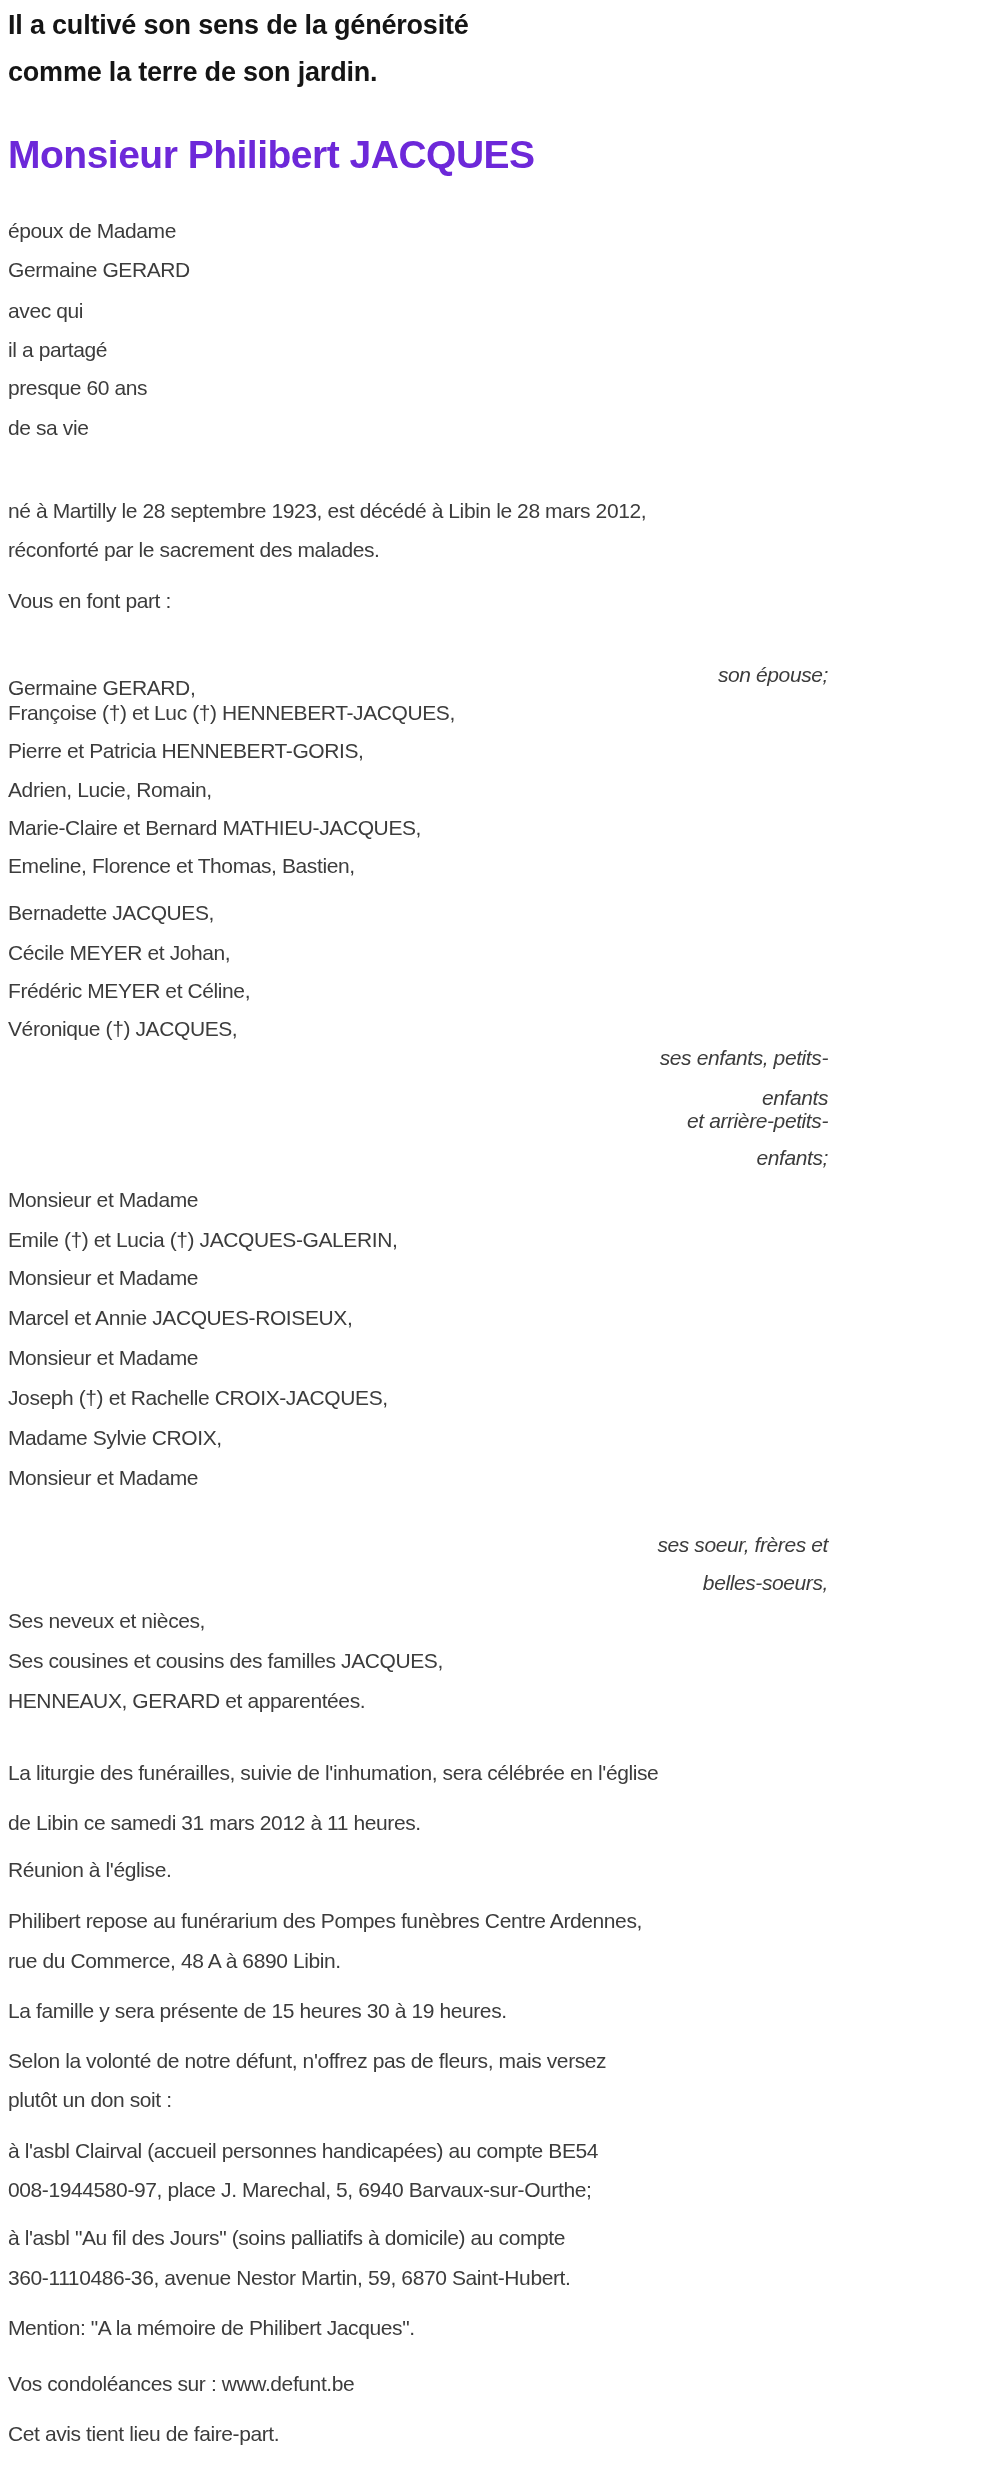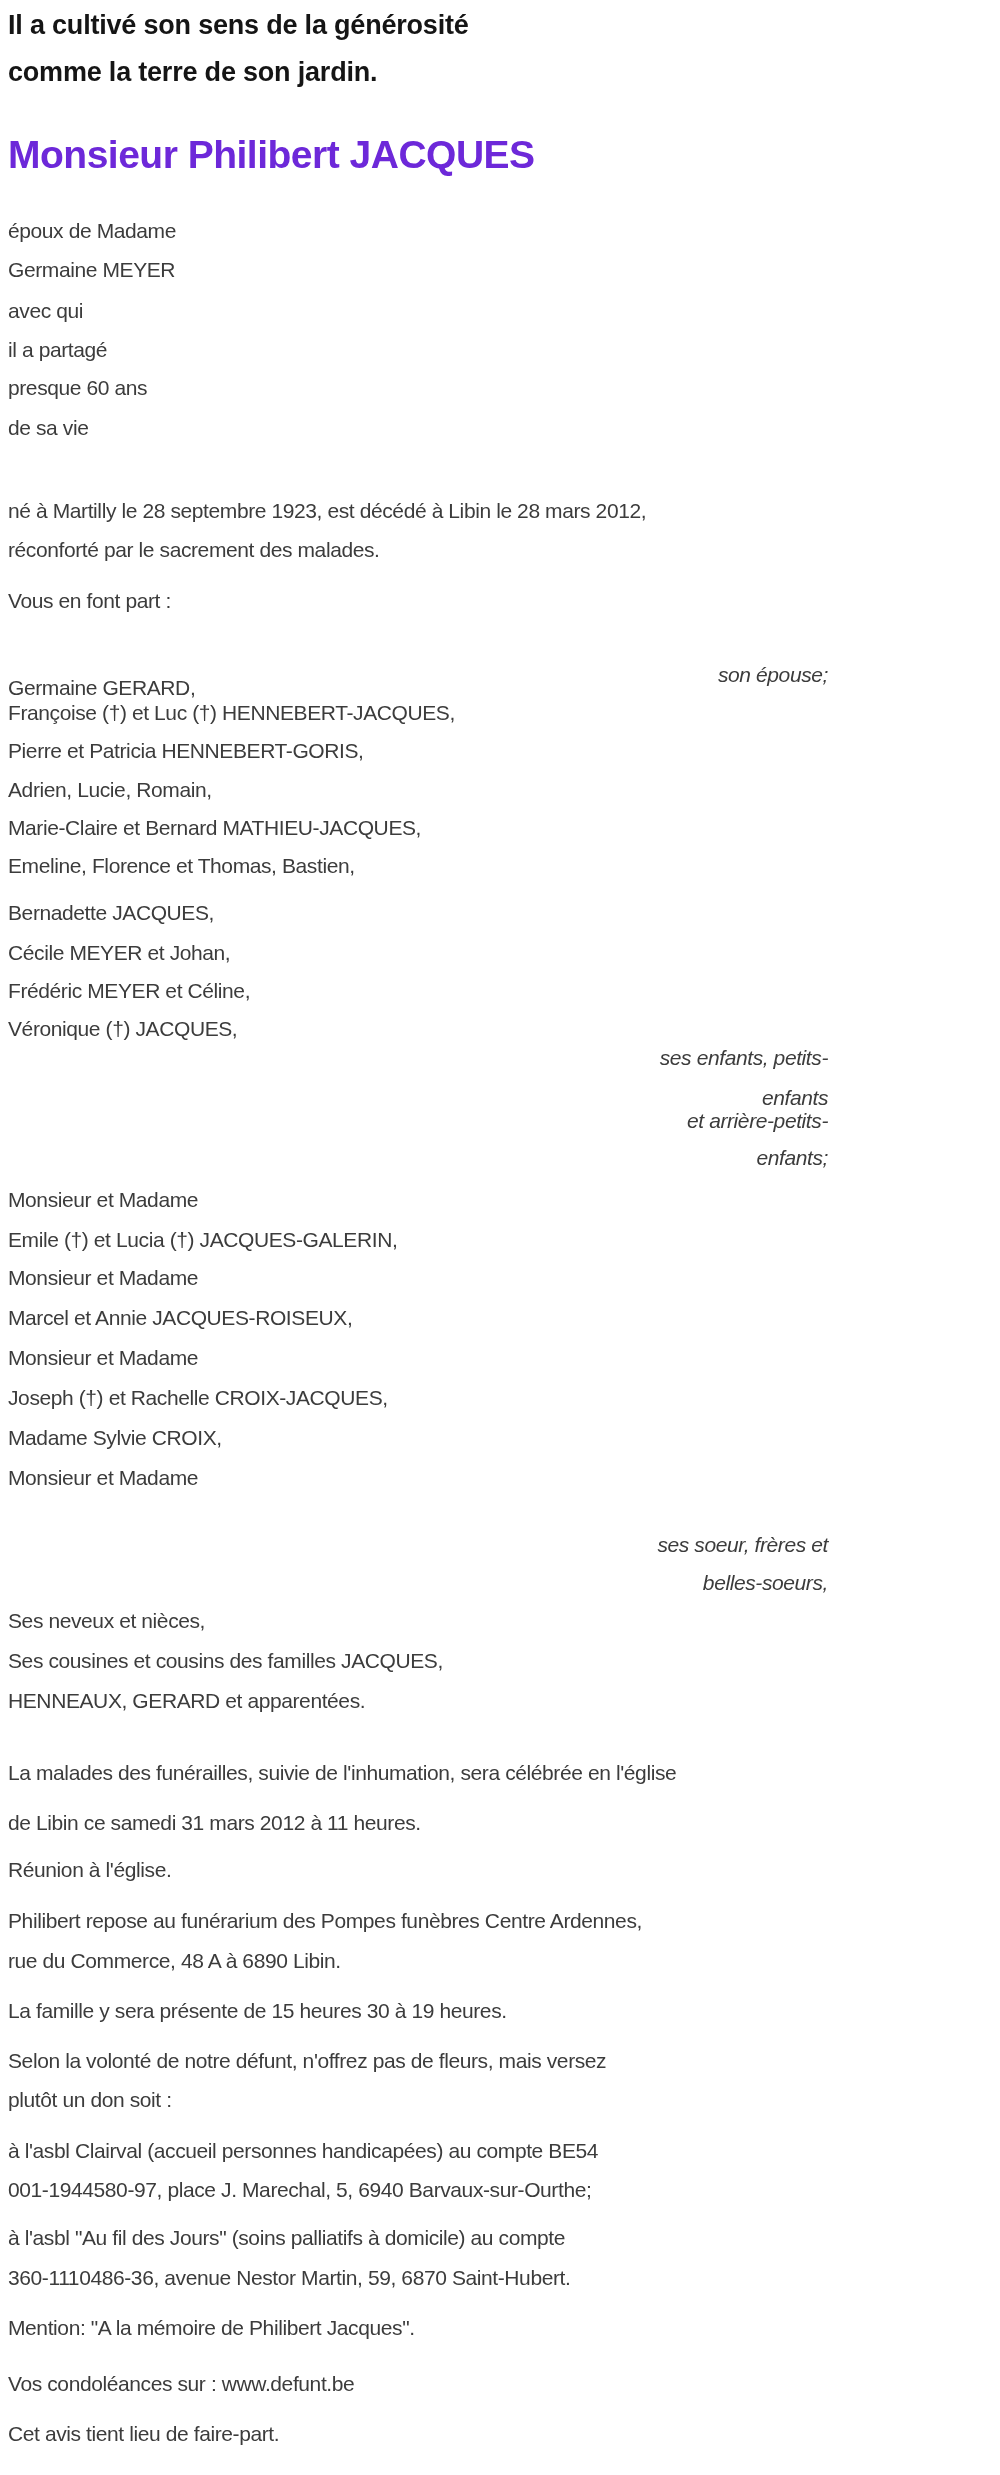--- a/index.html
+++ b/index.html
@@ -47,21 +47,21 @@
 <body>
 
 <div class="page">
 
   <div class="ln b" style="top:11px">Il a cultivé son sens de la générosité</div>
   <div class="ln b" style="top:58px">comme la terre de son jardin.</div>
 
   <div class="ln title" style="top:134px">Monsieur Philibert JACQUES</div>
 
   <div class="ln" style="top:219px">époux de Madame</div>
-  <div class="ln" style="top:258px">Germaine MEYER</div>
+  <div class="ln" style="top:258px">Germaine GERARD</div>
   <div class="ln" style="top:299px">avec qui</div>
   <div class="ln" style="top:338px">il a partagé</div>
   <div class="ln" style="top:376px">presque 60 ans</div>
   <div class="ln" style="top:416px">de sa vie</div>
 
   <div class="ln" style="top:499px">né à Martilly le 28 septembre 1923, est décédé à Libin le 28 mars 2012,</div>
   <div class="ln" style="top:538px">réconforté par le sacrement des malades.</div>
 
   <div class="ln" style="top:589px">Vous en font part :</div>
 
@@ -92,35 +92,35 @@
   <div class="ln" style="top:1426px">Madame Sylvie CROIX,</div>
   <div class="ln" style="top:1466px">Monsieur et Madame</div>
 
   <div class="ln right" style="top:1533px">ses soeur, frères et</div>
   <div class="ln right" style="top:1571px">belles-soeurs,</div>
 
   <div class="ln" style="top:1609px">Ses neveux et nièces,</div>
   <div class="ln" style="top:1649px">Ses cousines et cousins des familles JACQUES,</div>
   <div class="ln" style="top:1689px">HENNEAUX, GERARD et apparentées.</div>
 
-  <div class="ln" style="top:1761px">La malades des funérailles, suivie de l'inhumation, sera célébrée en l'église</div>
+  <div class="ln" style="top:1761px">La liturgie des funérailles, suivie de l'inhumation, sera célébrée en l'église</div>
   <div class="ln" style="top:1811px">de Libin ce samedi 31 mars 2012 à 11 heures.</div>
 
   <div class="ln" style="top:1858px">Réunion à l'église.</div>
 
   <div class="ln" style="top:1909px">Philibert repose au funérarium des Pompes funèbres Centre Ardennes,</div>
   <div class="ln" style="top:1949px">rue du Commerce, 48 A à 6890 Libin.</div>
 
   <div class="ln" style="top:1999px">La famille y sera présente de 15 heures 30 à 19 heures.</div>
 
   <div class="ln" style="top:2049px">Selon la volonté de notre défunt, n'offrez pas de fleurs, mais versez</div>
   <div class="ln" style="top:2088px">plutôt un don soit :</div>
 
   <div class="ln" style="top:2139px">à l'asbl Clairval (accueil personnes handicapées) au compte BE54</div>
-  <div class="ln" style="top:2178px">001-1944580-97, place J. Marechal, 5, 6940 Barvaux-sur-Ourthe;</div>
+  <div class="ln" style="top:2178px">008-1944580-97, place J. Marechal, 5, 6940 Barvaux-sur-Ourthe;</div>
 
   <div class="ln" style="top:2226px">à l'asbl "Au fil des Jours" (soins palliatifs à domicile) au compte</div>
   <div class="ln" style="top:2266px">360-1110486-36, avenue Nestor Martin, 59, 6870 Saint-Hubert.</div>
 
   <div class="ln" style="top:2316px">Mention: "A la mémoire de Philibert Jacques".</div>
 
   <div class="ln" style="top:2372px">Vos condoléances sur : www.defunt.be</div>
 
   <div class="ln" style="top:2422px">Cet avis tient lieu de faire-part.</div>
 

